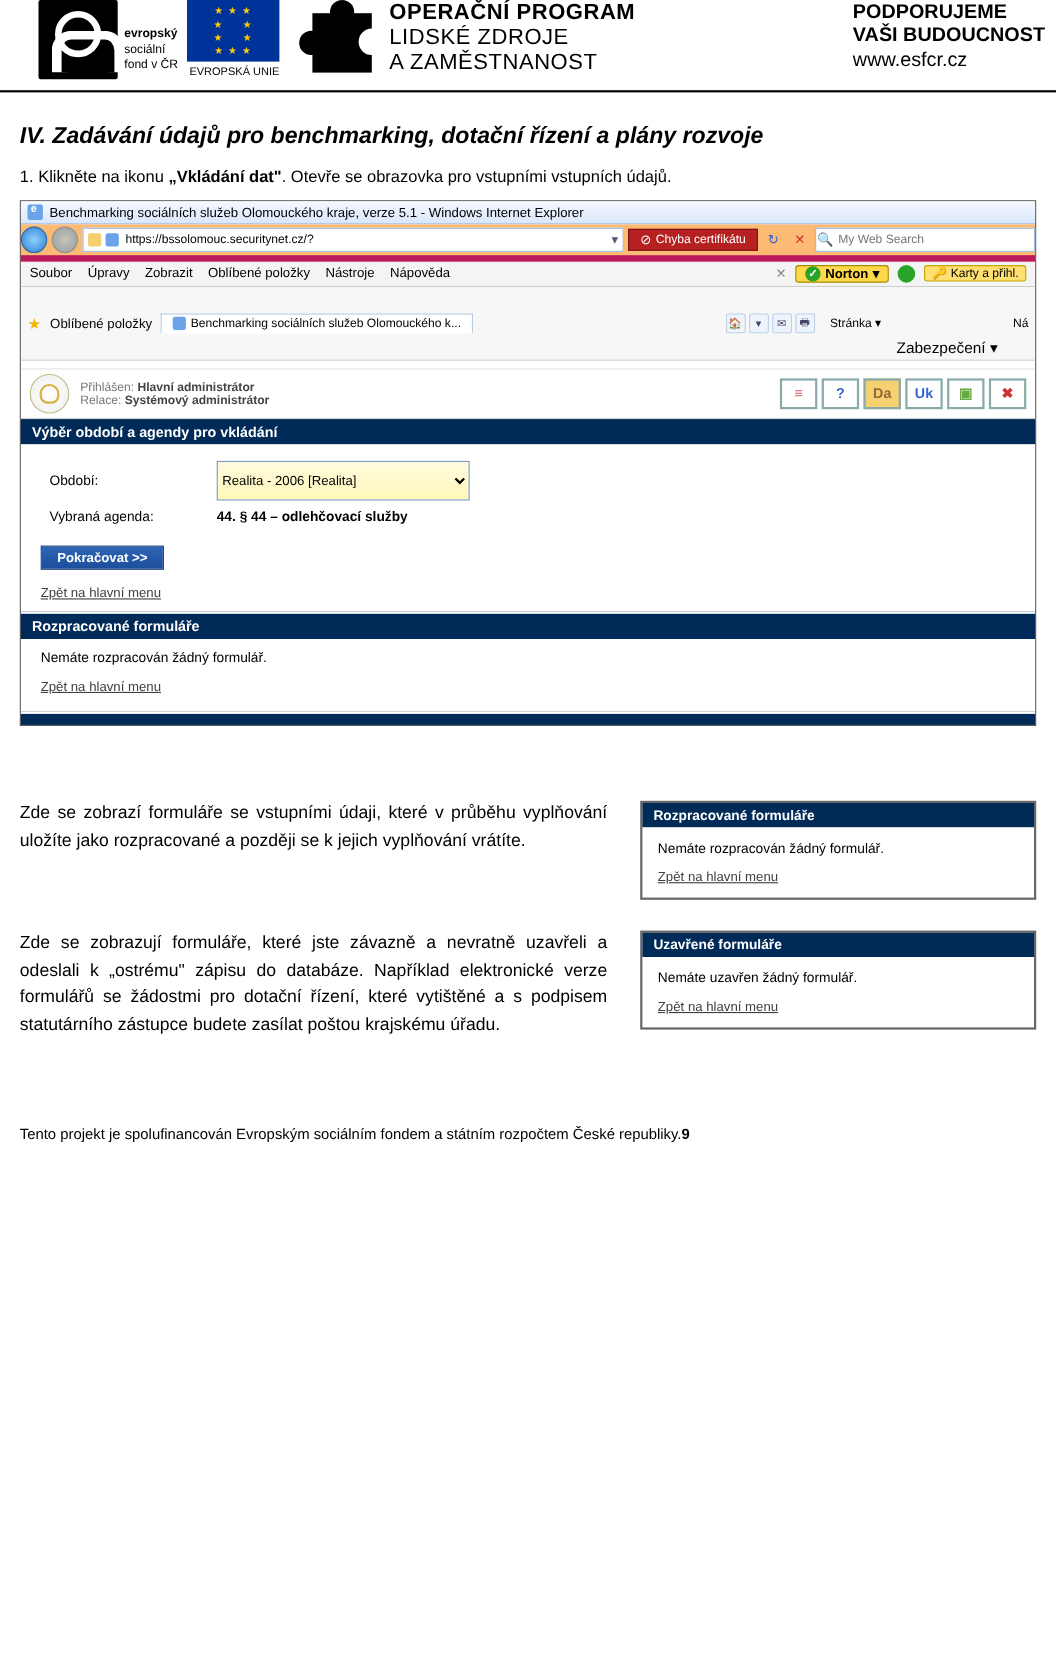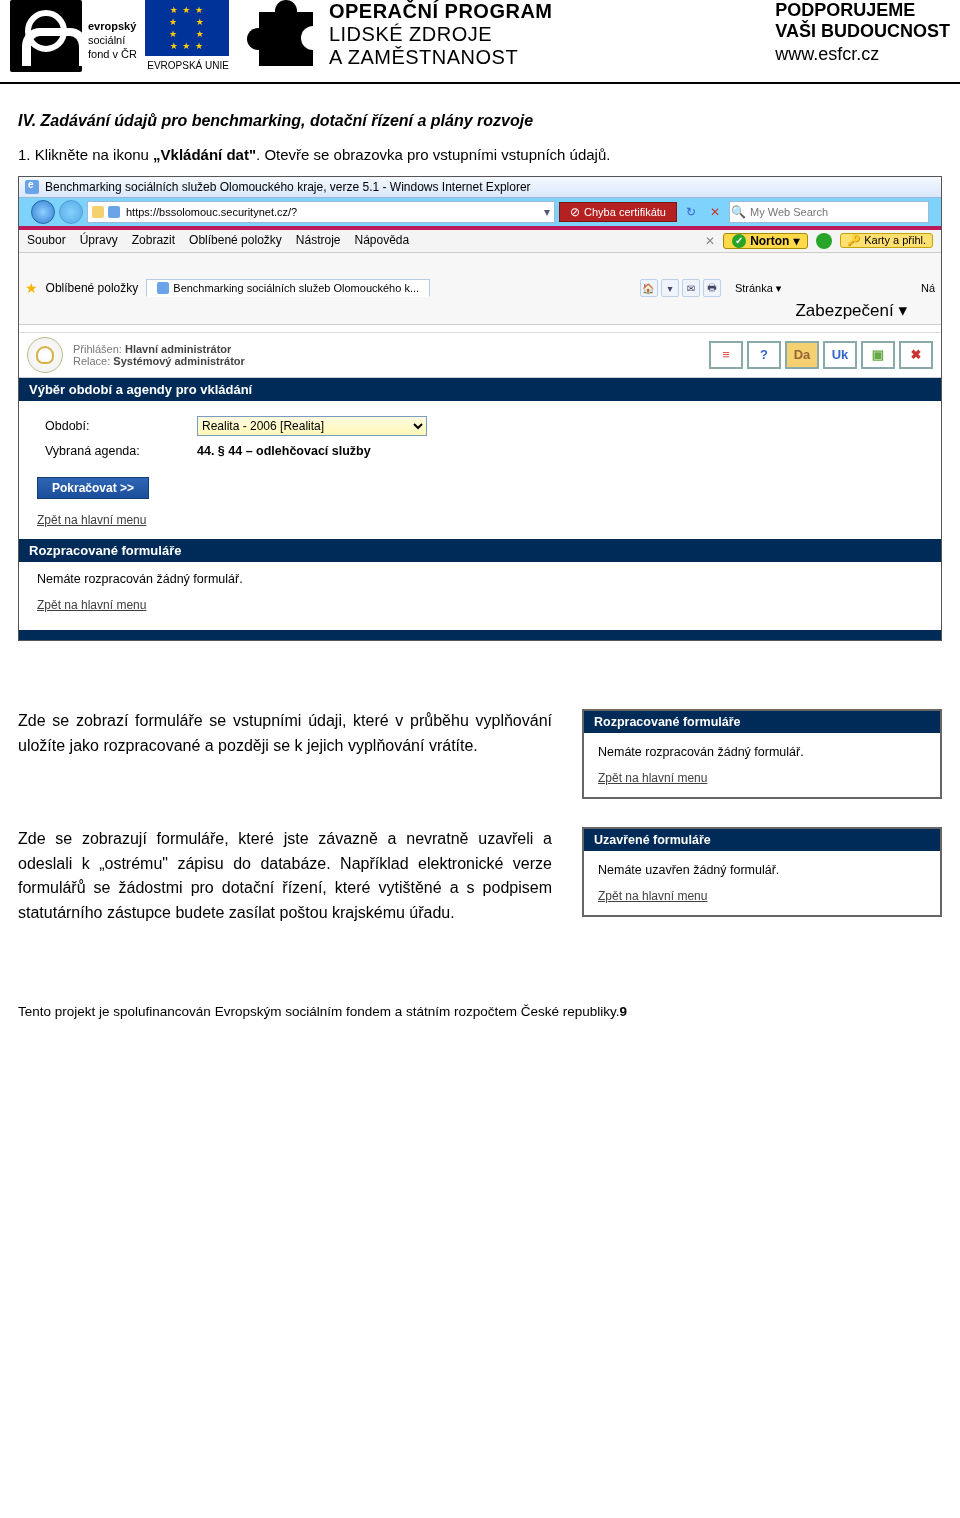--- a/index.html
+++ b/index.html
@@ -14,21 +14,21 @@
 
   
   .top-band {
     display: flex;
     align-items: flex-start;
     padding: 0 10px 8px 10px;
     border-bottom: 2px solid #000;
     gap: 8px;
   }
 
-  .esf-logo { display: flex; gap: 6px; align-items: flex-start; }
+  .esf-logo { display: flex; gap: 6px; align-items: center; margin-left: 25px; }
   .esf-icon { width: 72px; height: 72px; background: #000; position: relative; border-radius: 2px; }
   .esf-icon::before {
     content: "";
     position: absolute;
     top: 10px; left: 50%; transform: translateX(-50%);
     width: 30px; height: 30px; border: 6px solid #fff; border-radius: 50%;
   }
   .esf-icon::after {
     content: "";
     position: absolute;
@@ -70,40 +70,40 @@
   .op-text { font-size: 20px; line-height: 1.15; font-weight: 600; letter-spacing: 0.5px; font-family: Arial, sans-serif; }
   .op-text .thin { font-weight: 400; }
 
   .support { margin-left: auto; text-align: left; }
   .support .l1 { font-size: 18px; font-weight: 700; }
   .support .l2 { font-size: 18px; font-weight: 700; }
   .support .l3 { font-size: 18px; font-weight: 400; margin-top: 2px; }
 
   
   .doc { padding: 28px 18px 10px 18px; }
-  .h2 { font-size: 16px; font-weight: 700; font-style: italic; margin-bottom: 14px; }
+  .h2 { font-size: 21px; font-weight: 700; font-style: italic; margin-bottom: 14px; }
   .para { font-size: 15px; line-height: 1.45; text-align: justify; }
 
   
   .shot {
     border: 1px solid #555; margin: 10px 0 30px 0; background: #fff; font-size: 12px;
     position: relative;
   }
   .titlebar {
     background: linear-gradient(#f5f9ff, #d9e7fb);
     display: flex; align-items: center; gap: 6px; padding: 3px 6px;
     border-bottom: 1px solid #9bb7dc;
   }
   .titlebar .fav { width: 14px; height: 14px; background: #6aa3e8; border-radius: 2px; position: relative; }
   .titlebar .fav::after { content: "e"; color: #fff; font-size: 10px; font-weight: bold; position: absolute; top: -1px; left: 3px; }
   .titlebar .title { color: #000; }
 
   .navbar {
-    display: flex; align-items: center; gap: 4px; padding: 2px 12px;
-    background: #7dd3fc; border-bottom: 4px solid #be185d;
+    display: flex; align-items: center; gap: 4px; padding: 2px 0;
+    background: #fdba74; border-bottom: 6px solid #be185d;
   }
   .navbtn {
     width: 24px; height: 24px; border-radius: 50%; background: radial-gradient(#8fd0ff,#2e7fd1);
     border: 1px solid #2868a8; display: inline-block;
   }
   .addr {
     flex: 1; display: flex; align-items: center; background: #fff; border: 1px solid #9fb8d6;
     height: 22px; padding: 0 4px; gap: 4px;
   }
   .addr .lock { width: 12px; height: 12px; background: #f4d06f; border-radius: 2px; }
@@ -158,21 +158,21 @@
 
   .darkbar {
     background:#002a57; color:#fff; font-weight:bold; padding:4px 10px; font-size:13px;
   }
   .darkbar.thin { border-top: 2px solid #fff; }
 
   .form-area { padding: 10px 18px; background:#fff; font-size:12.5px; }
   .form-area table td { padding: 3px 6px; vertical-align: middle; }
   .form-area select {
     font-size: 12px; border:1px solid #7a9bc0; background: linear-gradient(#fffbe0,#fff8b8);
-    height: 20px;
+    height: 36px;
   }
   .sel-wide { width: 430px; }
   .sel-med { width: 230px; }
 
   .blue-btn {
     background: linear-gradient(#2e66b5,#1b4e9b); color:#fff; border:1px solid #113a77;
     padding: 3px 14px; font-size: 12px; font-weight: bold; cursor:pointer;
   }
   .linkback { color:#404040; text-decoration:underline; font-size:12px; display:inline-block; margin-top:14px; }
 
@@ -293,21 +293,21 @@
         <span>Benchmarking sociálních služeb Olomouckého k...</span>
       </div>
       <div class="spacer"></div>
       <div class="tbicons">
         <span>🏠</span>
         <span>▾</span>
         <span>✉</span>
         <span>🖶</span>
       </div>
       <span style="font-size:11px;margin-left:6px;">Stránka ▾</span>
-      <span style="font-size:17px;margin-left:6px;margin-top:44px;">Zabezpečení ▾</span>
+      <span style="font-size:14px;margin-left:6px;margin-top:44px;">Zabezpečení ▾</span>
       <span style="font-size:11px;margin-left:6px;">Ná</span>
     </div>
 
     <div style="height:8px;background:#fff;border-bottom:1px solid #ddd;"></div>
 
     <div class="app-head">
       <div class="crest"></div>
       <div class="meta">
         <span>Přihlášen:</span>
         <b>Hlavní administrátor</b><br>

